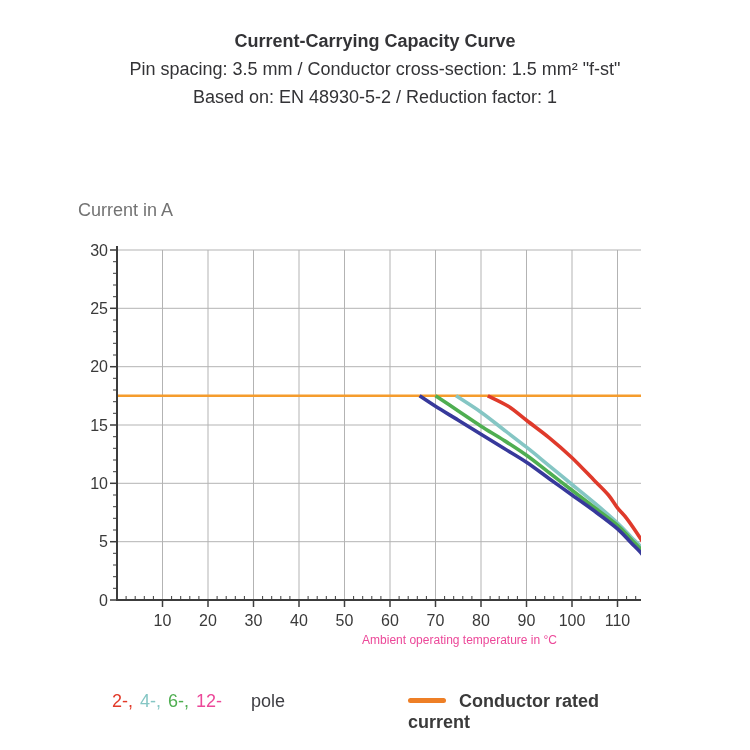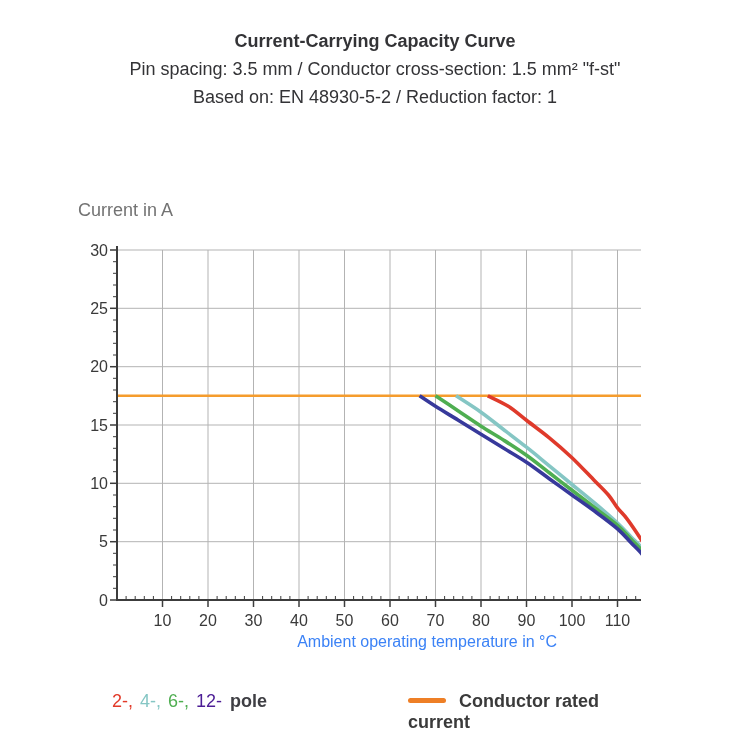--- a/index.html
+++ b/index.html
@@ -9,27 +9,27 @@
   }
   .header{
     position:absolute;top:27px;left:0;width:750px;text-align:center;
     font-size:18px;line-height:28px;color:#333336;
   }
   .header .title{font-weight:bold;}
   .y-axis-title{
     position:absolute;left:78px;top:200px;font-size:18px;color:#737373;
   }
   .x-axis-title{
-    position:absolute;right:84px;top:633px;font-size:16px;color:#3b82f6;
+    position:absolute;right:84px;top:633px;font-size:12px;color:#ec4899;
   }
   #chart-svg{position:absolute;left:0;top:0;}
   .legend-poles{
     position:absolute;left:112px;top:691px;font-size:18px;color:#3a3a3a;
   }
-  .legend-poles .pole-suffix{margin-left:7px;color:#3e3e43;font-weight:bold;}
+  .legend-poles .pole-suffix{margin-left:7px;color:#3e3e43;}
   .legend-rated{
     position:absolute;left:408px;top:691px;font-size:18px;color:#3a3a3a;font-weight:bold;
   }
   .legend-rated .swatch{
     display:inline-block;width:38px;height:5px;border-radius:2.5px;
     vertical-align:middle;margin-right:13px;margin-top:-3px;
   }
 </style>
 </head>
 <body>
@@ -178,20 +178,20 @@
       <text x="108" y="488.8" text-anchor="end" font-family="&quot;Liberation Sans&quot;, sans-serif" font-size="16" fill="#3A3A3A">10</text>
       <text x="108" y="430.5" text-anchor="end" font-family="&quot;Liberation Sans&quot;, sans-serif" font-size="16" fill="#3A3A3A">15</text>
       <text x="108" y="372.2" text-anchor="end" font-family="&quot;Liberation Sans&quot;, sans-serif" font-size="16" fill="#3A3A3A">20</text>
       <text x="108" y="313.8" text-anchor="end" font-family="&quot;Liberation Sans&quot;, sans-serif" font-size="16" fill="#3A3A3A">25</text>
       <text x="108" y="255.5" text-anchor="end" font-family="&quot;Liberation Sans&quot;, sans-serif" font-size="16" fill="#3A3A3A">30</text>
     </svg>
 
   <div class="x-axis-title">Ambient operating temperature in °C</div>
 
   <div class="legend-poles">
-    <span id="pole-items"><span style="color: rgb(226, 58, 41); margin-right: 7px;">2-,</span><span style="color: rgb(133, 198, 196); margin-right: 7px;">4-,</span><span style="color: rgb(79, 174, 81); margin-right: 7px;">6-,</span><span style="color: #4c1d95; margin-right: 1px;">12-</span></span><span class="pole-suffix">pole</span>
+    <span id="pole-items"><span style="color: rgb(226, 58, 41); margin-right: 7px;">2-,</span><span style="color: rgb(133, 198, 196); margin-right: 7px;">4-,</span><span style="color: rgb(79, 174, 81); margin-right: 7px;">6-,</span><span style="color: #ec4899; margin-right: 22px;">12-</span></span><span class="pole-suffix">pole</span>
   </div>
 
   <div class="legend-rated">
     <span class="swatch" style="background: rgb(238, 127, 38);"></span><span>Conductor rated current</span>
   </div>
 
 </div>
 
 </body></html>

